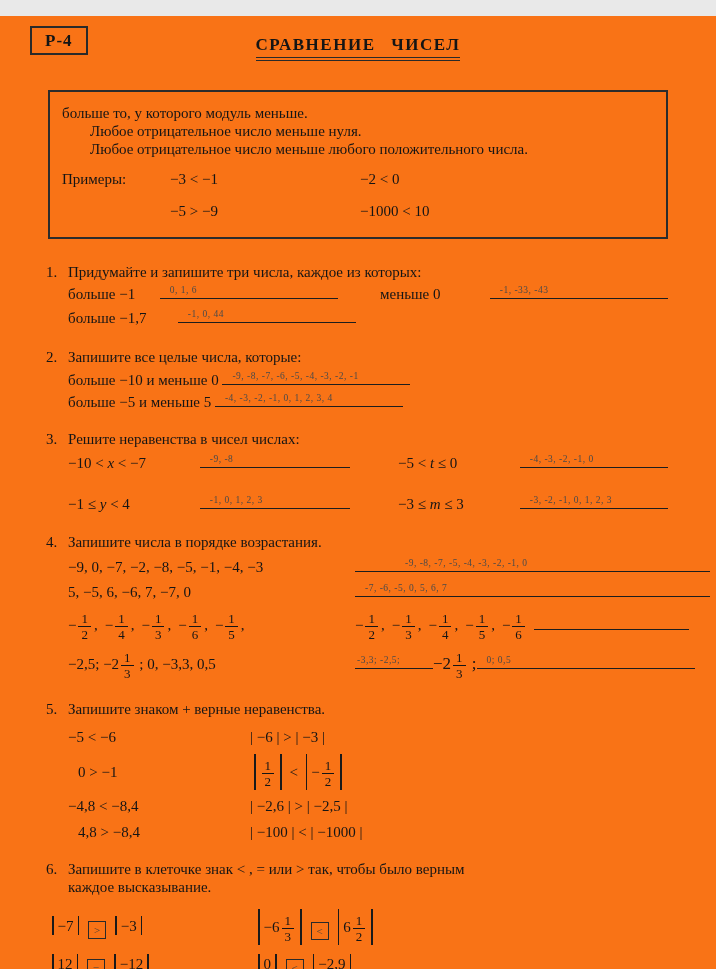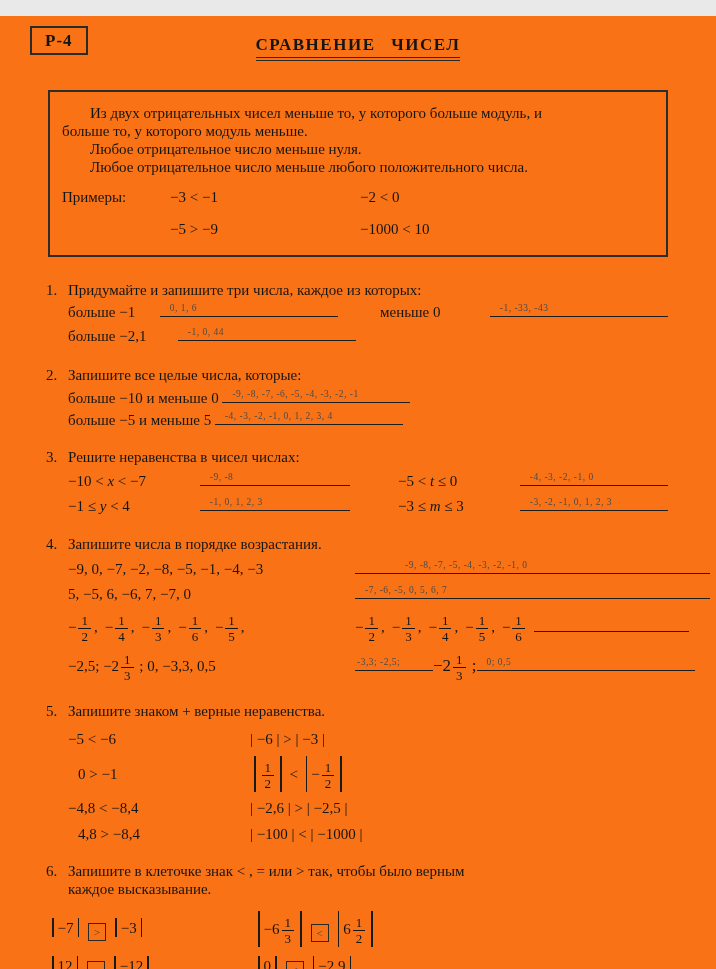--- a/index.html
+++ b/index.html
@@ -51,21 +51,21 @@
   
   .ex1-grid { display:grid; grid-template-columns:312px auto; row-gap:3px; margin:2px 0 0 22px; }
   .it { white-space:nowrap; }
   .lblL { display:inline-block; width:88px; }
   .lblR { display:inline-block; width:106px; }
   .w178 { width:178px; }
   
   .ex2-item { margin-left:22px; margin-top:2px; white-space:nowrap; }
   .w188 { width:188px; }
   
-  .ex3-grid { display:grid; grid-template-columns:330px auto; row-gap:4px; margin:3px 0 0 22px; }
+  .ex3-grid { display:grid; grid-template-columns:330px auto; row-gap:20px; margin:3px 0 0 22px; }
   .lbl3L { display:inline-block; width:128px; }
   .lbl3R { display:inline-block; width:118px; }
   .w150 { width:150px; }
   .w148 { width:148px; }
   
   .ex4-row { margin-left:22px; margin-top:4px; white-space:nowrap; }
   .q287 { display:inline-block; width:287px; }
   .w355 { width:355px; }
   .w155 { width:155px; }
   .w78  { width:78px; }
@@ -89,21 +89,20 @@
   <div class="hdr">
     <div class="code">
       <span>Р-4</span>
     </div>
     <div class="title-wrap">
       <span class="title">СРАВНЕНИЕ ЧИСЕЛ</span>
     </div>
   </div>
 
   <div class="rules">
-    <div class="p ind">Из двух отрицательных чисел меньше то, у которого больше модуль, и</div>
     <div class="p">больше то, у которого модуль меньше.</div>
     <div class="p ind">Любое отрицательное число меньше нуля.</div>
     <div class="p ind">Любое отрицательное число меньше любого положительного числа.</div>
     <div class="examples">
       <span class="exlab">Примеры:</span>
       <span style="grid-column:2;grid-row:1;">−3 &lt; −1</span>
       <span style="grid-column:3;grid-row:1;">−2 &lt; 0</span>
       <span style="grid-column:2;grid-row:2;">−5 &gt; −9</span>
       <span style="grid-column:3;grid-row:2;">−1000 &lt; 10</span>
     </div>
@@ -117,21 +116,21 @@
     <div class="ex1-grid">
       <div class="it">
         <span class="lblL">больше −1</span>
         <span class="ans w178"><span class="hw">0, 1, 6</span></span>
       </div>
       <div class="it">
         <span class="lblR">меньше 0</span>
         <span class="ans w178"><span class="hw">-1, -33, -43</span></span>
       </div>
       <div class="it">
-        <span class="lblR">больше −2,1</span>
+        <span class="lblR">больше −1,7</span>
         <span class="ans w178"><span class="hw">-1, 0, 44</span></span>
       </div>
     </div>
   </div>
 
   <div class="ex mt20">
     <div class="ex-head">
       <span class="num">2.</span>
       <span>Запишите все целые числа, которые:</span>
     </div>

